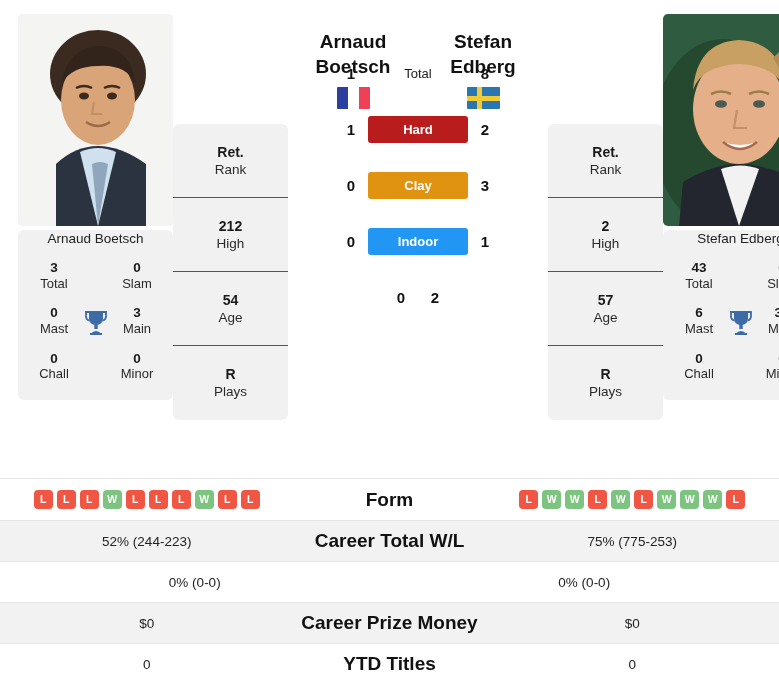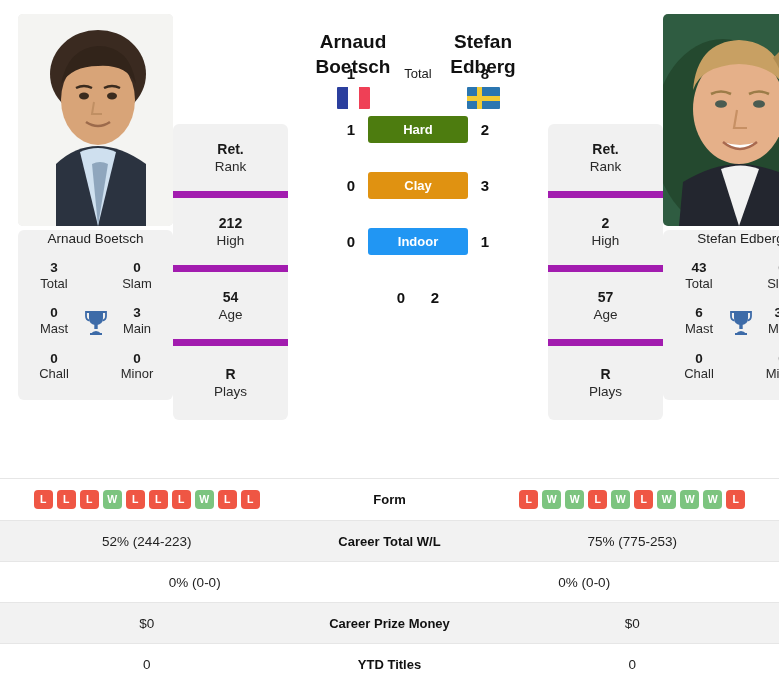--- a/index.html
+++ b/index.html
@@ -72,21 +72,21 @@
     background: #f1f1f1;
     border-radius: 6px;
     overflow: hidden;
   }
   .rank-cell {
     height: 74px;
     display: flex;
     flex-direction: column;
     align-items: center;
     justify-content: center;
-    border-bottom: 7px solid #a21caf;
+    border-bottom: 1px solid #a21caf;
   }
   .rank-cell:last-child { border-bottom: none; }
   .rank-cell .val { font-size: 14px; font-weight: bold; line-height: 1.3; }
   .rank-cell .lbl { font-size: 13.5px; color: #2a2a2a; line-height: 1.3; }
 
   
   .h2h-col {
     flex: 1 1 auto;
     padding-top: 16px;
   }
@@ -156,21 +156,21 @@
   .stat-left, .stat-right {
     flex: 1 1 0;
     text-align: center;
     font-size: 13.5px;
     color: #222;
   }
   .stat-mid {
     width: 192px;
     flex: 0 0 192px;
     text-align: center;
-    font-size: 13px;
+    font-size: 19px;
     font-weight: bold;
     color: #111;
   }
   .form-strip {
     display: flex;
     gap: 4px;
     justify-content: center;
   }
   .form-pill {
     width: 19px; height: 19px;
@@ -307,21 +307,21 @@
         <div class="h2h-row">
           <div class="h2h-num">1</div>
           <div class="h2h-mid">
             <span class="plain">Total</span>
           </div>
           <div class="h2h-num">8</div>
         </div>
         <div class="h2h-row">
           <div class="h2h-num">1</div>
           <div class="h2h-mid">
-            <span class="surf-badge" style="background: #4d7c0f;">Hard</span>
+            <span class="surf-badge" style="background: #b91c1c;">Hard</span>
           </div>
           <div class="h2h-num">2</div>
         </div>
         <div class="h2h-row">
           <div class="h2h-num">0</div>
           <div class="h2h-mid">
             <span class="surf-badge" style="background: rgb(224, 146, 17);">Clay</span>
           </div>
           <div class="h2h-num">3</div>
         </div>

